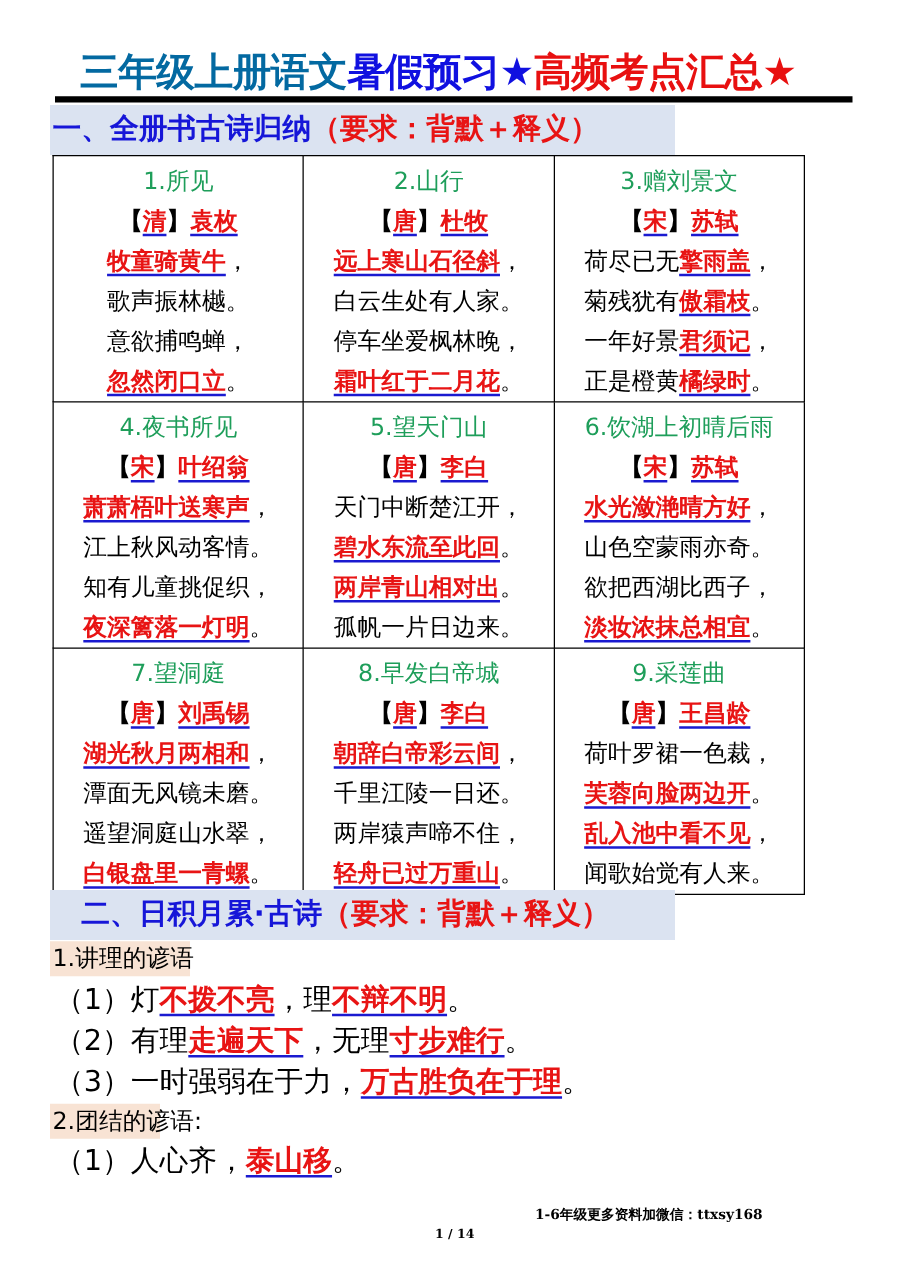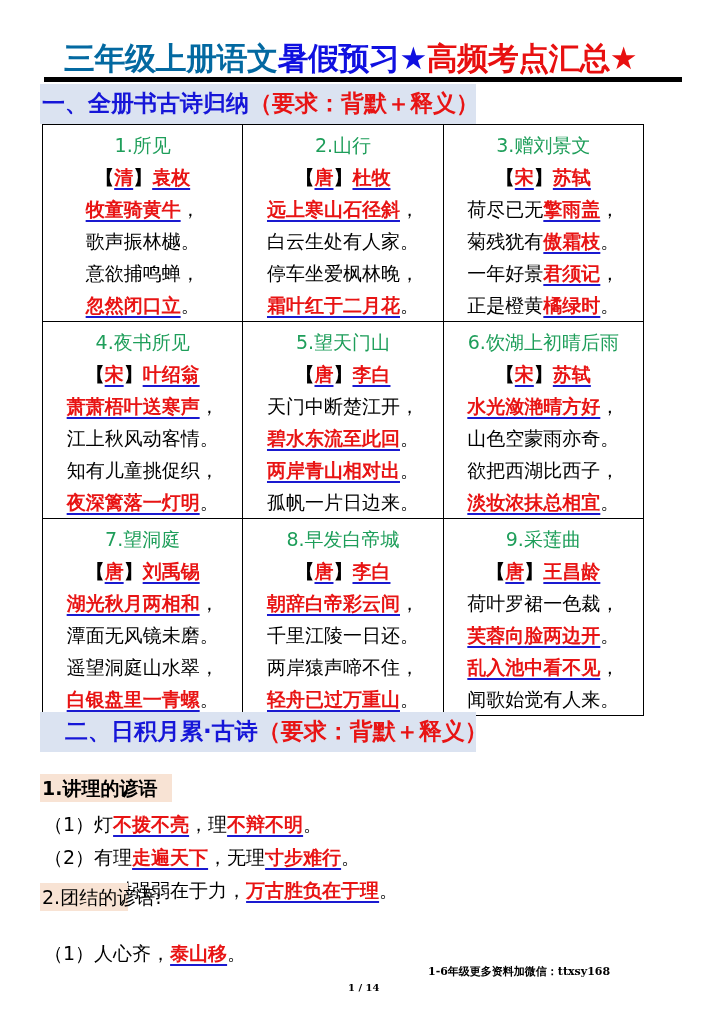--- a/index.html
+++ b/index.html
@@ -9,21 +9,21 @@
   .title {
     position: absolute; left: 44px; top: 38px; width: 638px; height: 44px;
     font-size: 31px; font-weight: bold; line-height: 40px; white-space: nowrap;
     border-bottom: 5px solid #000; letter-spacing: -0.5px;
   }
   .title .t-black { color: #0369a1; margin-left: 20px; }
   .title .t-blue { color: #1010e0; }
   .title .t-red { color: #e81010; }
 
   .section-band {
-    position: absolute; left: 40px; width: 436px; background: #dbe3f1;
+    position: absolute; left: 40px; width: 500px; background: #dbe3f1;
     font-size: 23px; font-weight: bold; line-height: 38px; white-space: nowrap;
     padding-left: 2px;
   }
   .section-band .s-blue { color: #1616d8; }
   .section-band .s-red { color: #e81414; }
   #sec1 { top: 84px; height: 40px; }
   #sec2 { top: 712px; height: 40px; padding-left: 25px; }
 
   table.poems {
     position: absolute; left: 42px; top: 124px; width: 602px; height: 588px;
@@ -37,25 +37,25 @@
   .poem-author { font-size: 19px; line-height: 32px; font-weight: bold; }
   .poem-author .br { color: #000; }
   .u { color: #e81414; text-decoration: underline; text-decoration-color: #1a1ad0; text-decoration-thickness: 2px; text-underline-offset: 4px; font-weight: bold; }
   .poem-line { font-size: 19px; line-height: 32px; white-space: nowrap; }
   .poem-line .plain { color: #000; }
 
   .sub-band {
     position: absolute; left: 40px; height: 28px; background: #f8e3d4;
     font-size: 19px; line-height: 28px; white-space: nowrap; padding-left: 2px;
   }
-  #sub1 { top: 774px; width: 132px; font-weight: bold; }
+  #sub1 { top: 753px; width: 112px; }
   #sub2 { top: 883px; width: 88px; }
 
   .proverb {
-    position: absolute; left: 44px; font-size: 19px; line-height: 30px; white-space: nowrap; margin-top: 24px;
+    position: absolute; left: 44px; font-size: 23px; line-height: 30px; white-space: nowrap;
   }
   #p1 { top: 785px; }
   #p2 { top: 818px; }
   #p3 { top: 851px; }
   #p4 { top: 914px; }
 
   .footer-note {
     position: absolute; left: 428px; top: 964px; font-size: 11px; font-weight: bold;
     font-family: "DejaVu Serif", serif; white-space: nowrap;
   }

